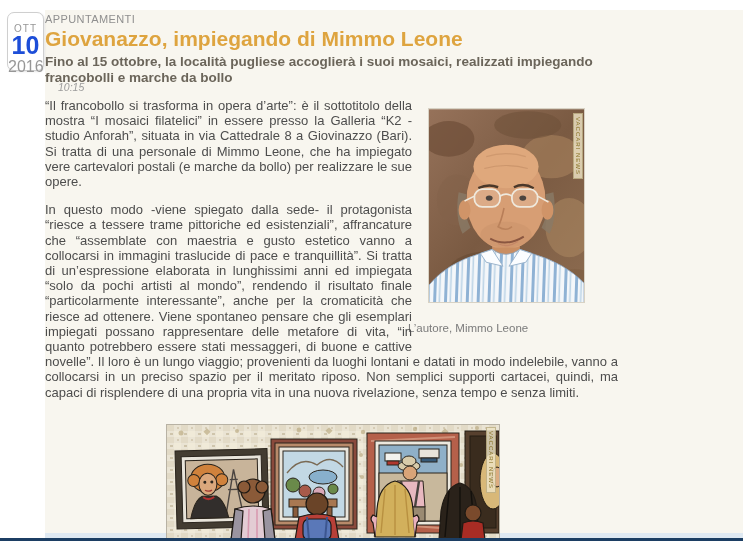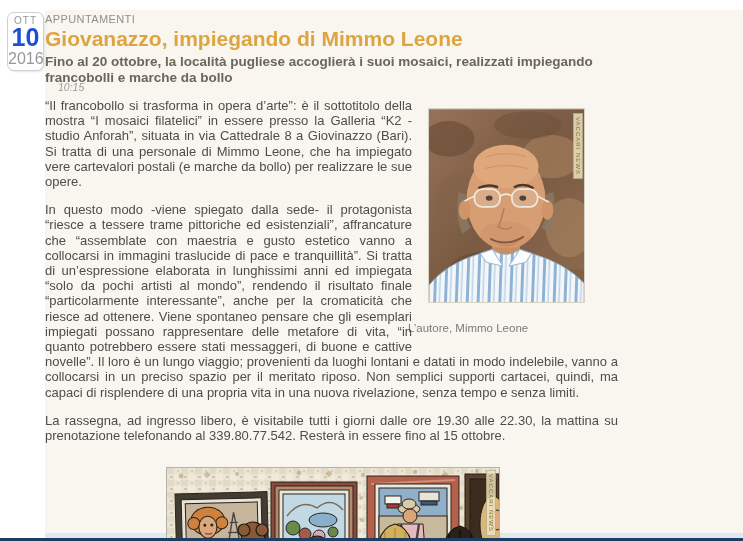--- a/index.html
+++ b/index.html
@@ -19,21 +19,21 @@
   
   .content-bg{position:absolute;left:45px;top:10px;right:0;bottom:8px;background:var(--content-bg);}
   .footer-strip{position:absolute;left:45px;right:0;bottom:3px;height:5px;background:var(--footer-strip);}
   .footer-bar{position:absolute;left:0;right:0;bottom:0;height:3px;background:var(--footer-navy);}
 
   
   .date-box{
     position:absolute;left:7px;top:12px;width:37px;height:59px;
     background:#fff;border:1px solid #cfcfcf;border-radius:7px;
     box-shadow:1px 1px 2px rgba(0,0,0,0.10);
-    text-align:center;box-sizing:border-box;padding-top:2px;
+    text-align:center;box-sizing:border-box;padding-top:10px;
   }
   .date-month{display:block;font-size:10px;color:#979797;letter-spacing:1px;}
   .date-day{display:block;font-size:25px;font-weight:bold;color:#1d4ed8;line-height:23px;}
   .date-year{display:block;font-size:16px;color:#979797;margin-top:1px;}
   .date-time{position:absolute;left:10px;top:81px;font-size:10.5px;font-style:italic;color:#9b9b9b;margin-left:48px;}
 
   
   .content{position:absolute;left:39px;top:10px;width:589px;height:523px;box-sizing:border-box;padding:3px 10px 0 6px;}
   .category{font-size:11px;color:var(--category-gray);letter-spacing:0.4px;}
   .title{margin:2px 0 3px;font-size:21px;font-weight:bold;color:var(--accent);}
@@ -71,21 +71,21 @@
       <span class="date-month">OTT</span>
       <span class="date-day">10</span>
       <span class="date-year">2016</span>
     </div>
     <div class="date-time">10:15</div>
   </aside>
 
   <main class="content">
     <div class="category">APPUNTAMENTI</div>
     <h1 class="title">Giovanazzo, impiegando di Mimmo Leone</h1>
-    <h2 class="subtitle">Fino al 20 ottobre, la località pugliese accoglierà i suoi mosaici, realizzati impiegando francobolli e marche da bollo</h2>
+    <h2 class="subtitle">Fino al 15 ottobre, la località pugliese accoglierà i suoi mosaici, realizzati impiegando francobolli e marche da bollo</h2>
 
     <div class="body">
 
       <figure class="photo-figure">
         <div class="photo">
 
           <svg width="155" height="193" viewBox="0 0 157 195">
             <defs>
               <linearGradient id="rock" x1="0" y1="0" x2="1" y2="1">
                 <stop offset="0" stop-color="#96725a"></stop>
@@ -135,21 +135,20 @@
             <path d="M52,146 L64,142 L75,159 L58,155 Z" fill="#fbfdff" stroke="#9ab4cc" stroke-width="1"></path>
             <path d="M104,146 L92,142 L81,159 L98,155 Z" fill="#fbfdff" stroke="#9ab4cc" stroke-width="1"></path>
           </svg>
           <div class="watermark">VACCARI NEWS</div>
         </div>
         <figcaption class="photo-caption">L’autore, Mimmo Leone</figcaption>
       </figure>
 
       <p>“Il francobollo si trasforma in opera d’arte”: è il sottotitolo della mostra “I mosaici filatelici” in essere presso la Galleria “K2 - studio Anforah”, situata in via Cattedrale 8 a Giovinazzo (Bari). Si tratta di una personale di Mimmo Leone, che ha impiegato vere cartevalori postali (e marche da bollo) per realizzare le sue opere.</p>
       <p>In questo modo -viene spiegato dalla sede- il protagonista “riesce a tessere trame pittoriche ed esistenziali”, affrancature che “assemblate con maestria e gusto estetico vanno a collocarsi in immagini traslucide di pace e tranquillità”. Si tratta di un’espressione elaborata in lunghissimi anni ed impiegata “solo da pochi artisti al mondo”, rendendo il risultato finale “particolarmente interessante”, anche per la cromaticità che riesce ad ottenere. Viene spontaneo pensare che gli esemplari impiegati possano rappresentare delle metafore di vita, “in quanto potrebbero essere stati messaggeri, di buone e cattive novelle”. Il loro è un lungo viaggio; provenienti da luoghi lontani e datati in modo indelebile, vanno a collocarsi in un preciso spazio per il meritato riposo. Non semplici supporti cartacei, quindi, ma capaci di risplendere di una propria vita in una nuova rivelazione, senza tempo e senza limiti.</p>
-      <p>La rassegna, ad ingresso libero, è visitabile tutti i giorni dalle ore 19.30 alle 22.30, la mattina su prenotazione telefonando al 339.80.77.542. Resterà in essere fino al 15 ottobre.</p>
 
       <figure class="artwork-figure">
 
         <svg width="332" height="115" viewBox="0 0 332 115">
           <defs>
             <pattern id="wall" width="14" height="12" patternUnits="userSpaceOnUse">
               <rect width="14" height="12" fill="#eae4d4"></rect>
               <rect x="0" y="0" width="7" height="6" fill="#e2dac6"></rect>
               <rect x="7" y="6" width="7" height="6" fill="#f0ead8"></rect>
               <rect x="3" y="8" width="3" height="2" fill="#cfc5ac"></rect>

